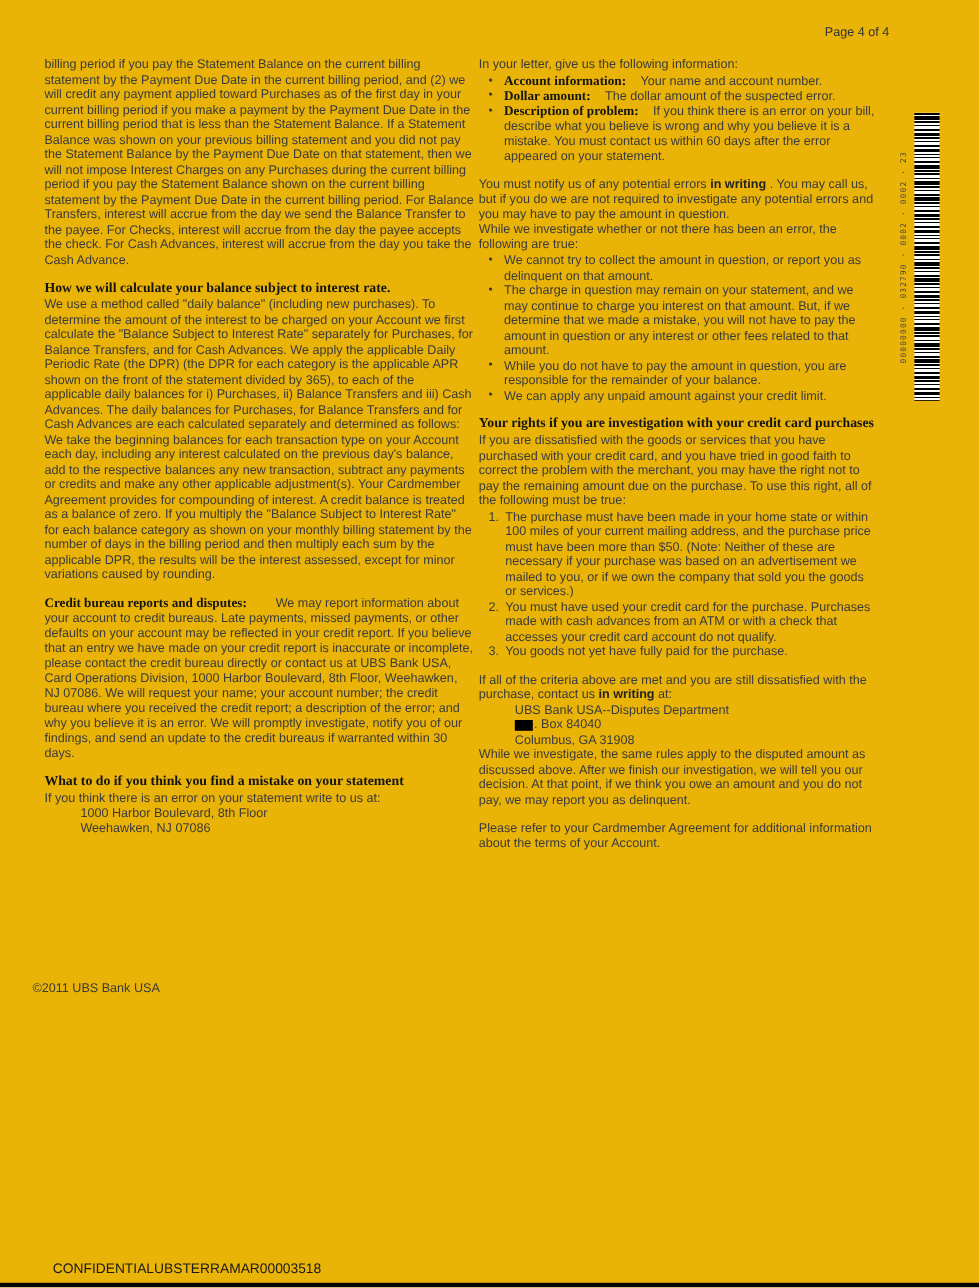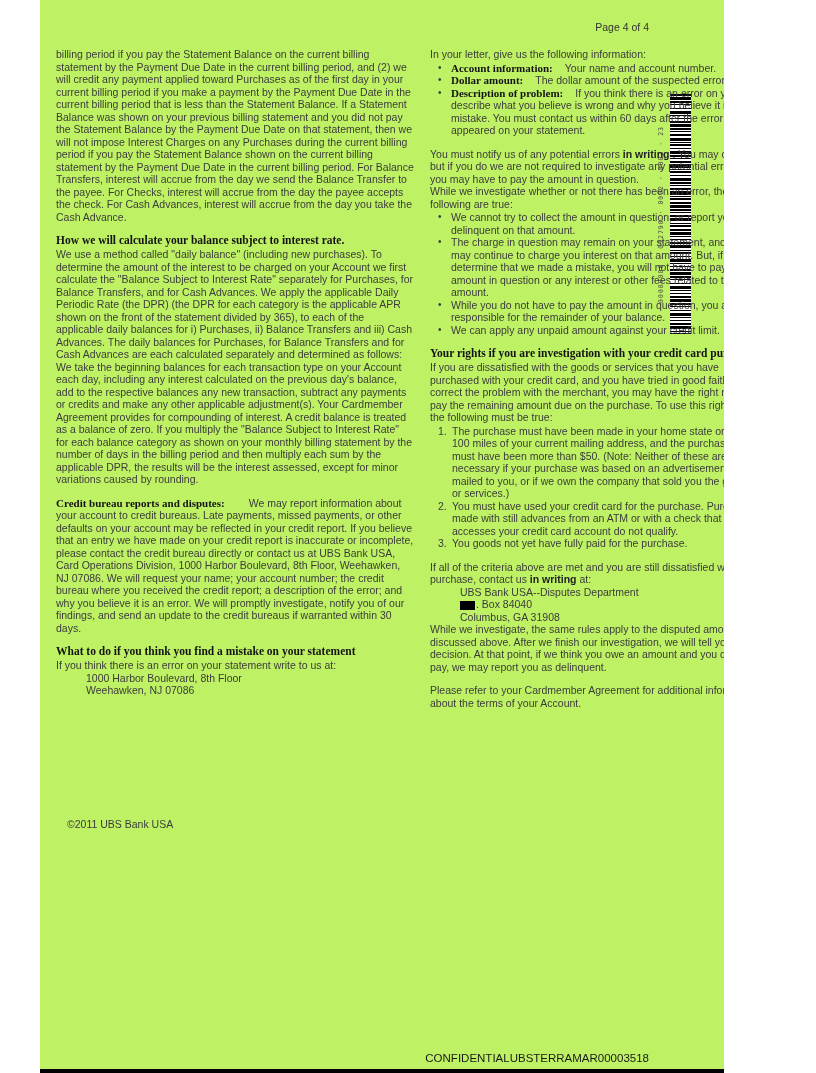--- a/index.html
+++ b/index.html
@@ -1,45 +1,44 @@
 <!DOCTYPE html>
 <html><head>
 <meta charset="utf-8">
 <style>
   * { margin: 0; padding: 0; box-sizing: border-box; }
   html, body { background: #ffffff; }
   body { font-family: "Liberation Sans", sans-serif; }
 
   .page {
     position: relative;
-    width: 684px;
+    width: 816px;
     height: 1073px;
-    background: #bef264;
+    background: #eab308;
     color: #3b3b3b;
     overflow: hidden;
     font-size: 10.5px;
     line-height: 12.5px;
-    margin-left: 40px;
   }
 
   .page-number {
     position: absolute;
     top: 21px;
     right: 75px;
     font-size: 10.5px;
     color: #333;
   }
 
   
   .columns {
     position: absolute;
     top: 48px;
-    left: 16px;
+    left: 37px;
     display: flex;
-    gap: 16px;
+    gap: 4px;
   }
   .col-left  { width: 358px; }
   .col-right { width: 330px; }
 
   .para { margin: 0; }
   .gap-top { margin-top: 11px; }
   .section { margin-top: 11px; }
 
   .heading {
     font-family: "Liberation Serif", serif;
@@ -124,21 +123,21 @@
     top: 818px;
     left: 27px;
     font-size: 10.5px;
   }
   .footer {
     position: absolute;
     left: 44px;
     right: 75px;
     bottom: 9px;
     display: flex;
-    justify-content: flex-end;
+    justify-content: flex-start;
     font-size: 11.5px;
     color: #1a1a1a;
   }
   .bottom-edge {
     position: absolute;
     left: 0;
     right: 0;
     bottom: 0;
     height: 4px;
     background: #000;
@@ -227,21 +226,21 @@
       <div class="section">
         <h3 class="heading">Your rights if you are investigation with your credit card purchases</h3>
         <p class="para">If you are dissatisfied with the goods or services that you have purchased with your credit card, and you have tried in good faith to correct the problem with the merchant, you may have the right not to pay the remaining amount due on the purchase. To use this right, all of the following must be true:</p>
         <div class="num-list">
           <div class="num-item">
             <span class="num">1.</span>
             <span class="num-text">The purchase must have been made in your home state or within 100 miles of your current mailing address, and the purchase price must have been more than $50. (Note: Neither of these are necessary if your purchase was based on an advertisement we mailed to you, or if we own the company that sold you the goods or services.)</span>
           </div>
           <div class="num-item">
             <span class="num">2.</span>
-            <span class="num-text">You must have used your credit card for the purchase. Purchases made with still advances from an ATM or with a check that accesses your credit card account do not qualify.</span>
+            <span class="num-text">You must have used your credit card for the purchase. Purchases made with cash advances from an ATM or with a check that accesses your credit card account do not qualify.</span>
           </div>
           <div class="num-item">
             <span class="num">3.</span>
             <span class="num-text">You goods not yet have fully paid for the purchase.</span>
           </div>
         </div>
       </div>
 
       <p class="para gap-top"><span>If all of the criteria above are met and you are still dissatisfied with the purchase, contact us </span><span class="bold-inline">in writing</span><span> at:</span></p>
 

